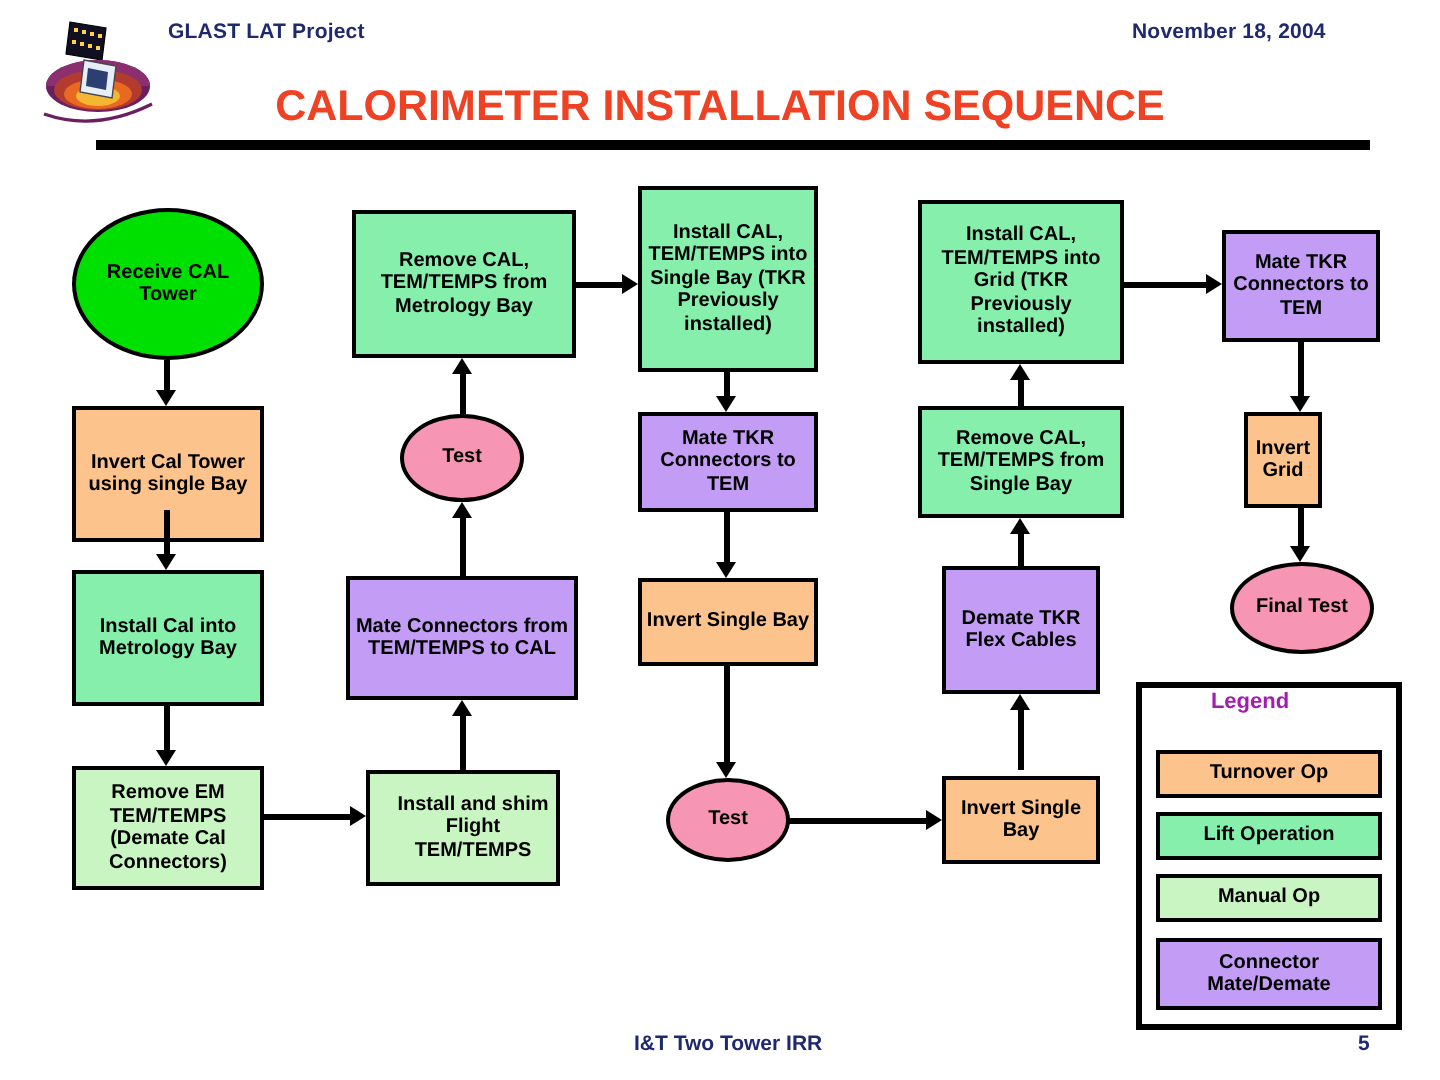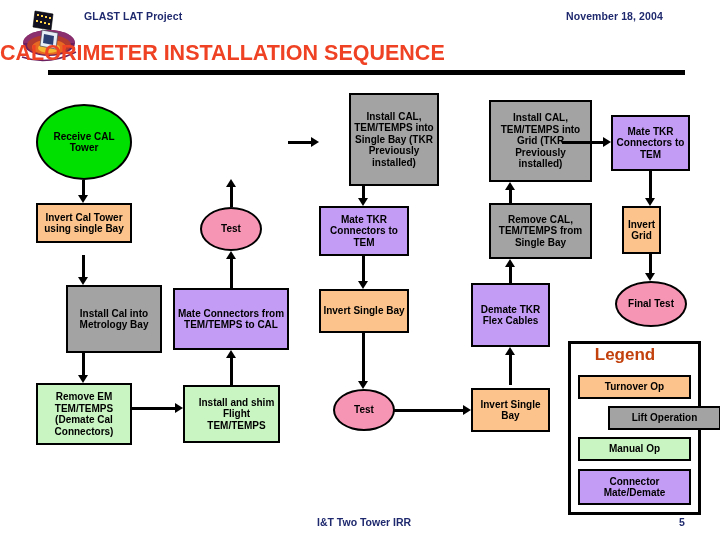--- a/index.html
+++ b/index.html
@@ -20,20 +20,21 @@
     color:#1f2a6e;
     letter-spacing:0.1px;
     white-space:nowrap;
   }
   #hdr-project{left:84px;top:10px;}
   #hdr-date{left:566px;top:10px;}
 
   #slide-title{
     position:absolute;
     left:0;top:41px;width:720px;
+    text-align:center;
     font-size:21.5px;
     font-weight:bold;
     color:#ef4123;
     white-space:nowrap;
   }
 
   #hrule{
     position:absolute;
     left:48px;top:70px;width:637px;height:5px;
     background:#000000;
@@ -52,21 +53,21 @@
     justify-content:center;
     text-align:center;
     font-size:10px;
     font-weight:bold;
     color:#000000;
     line-height:11.5px;
     padding:1px 2px;
   }
   .node.ellipse{border-radius:50%;text-align:center;}
   .c-orange{background:#fcc48c;}
-  .c-blue{background:#a3a3a3;margin-left:30px;}
+  .c-blue{background:#86efac;}
   .c-green{background:#c9f5c2;}
   .c-purple{background:#c39cf5;}
   .c-pink{background:#f795b4;}
   .c-brightgreen{background:#00e000;}
 
   
   .vline,.hline{position:absolute;background:#000000;}
   .vline{width:3px;}
   .hline{height:3px;}
   .arrow{position:absolute;width:0;height:0;}
@@ -90,21 +91,21 @@
   #legend-box{
     position:absolute;
     left:568px;top:341px;width:133px;height:174px;
     box-sizing:border-box;
     border:3px solid #000000;
     background:#ffffff;
   }
   #legend-title{
     position:absolute;left:568px;top:345px;width:114px;
     text-align:center;
-    font-size:17px;font-weight:bold;color:#c2410c;
+    font-size:11px;font-weight:bold;color:#a21caf;
   }
   .legend-item{
     position:absolute;
     left:578px;width:113px;
     box-sizing:border-box;
     border:2.5px solid #000000;
     display:flex;align-items:center;justify-content:center;
     font-size:10px;font-weight:bold;color:#000000;
     text-align:center;line-height:11.5px;
   }
@@ -154,30 +155,33 @@
   </div>
 
   <div class="hdr-text" id="hdr-project">GLAST LAT Project</div>
   <div class="hdr-text" id="hdr-date">November 18, 2004</div>
   <div id="slide-title">CALORIMETER INSTALLATION SEQUENCE</div>
   <div id="hrule"></div>
 
   <div class="node ellipse c-brightgreen" style="left:36px;top:104px;width:96px;height:76px;">
     <span>Receive CAL Tower</span>
   </div>
-  <div class="node c-orange" style="left:36px;top:203px;width:96px;height:40px;">
+  <div class="node c-orange" style="left:36px;top:203px;width:96px;height:68px;">
     <span>Invert Cal Tower using single Bay</span>
   </div>
   <div class="node c-blue" style="left:36px;top:285px;width:96px;height:68px;">
     <span>Install Cal into Metrology Bay</span>
   </div>
   <div class="node c-green" style="left:36px;top:383px;width:96px;height:62px;">
     <span>Remove EM TEM/TEMPS (Demate Cal Connectors)</span>
   </div>
 
+  <div class="node c-blue" style="left:176px;top:105px;width:112px;height:74px;">
+    <span>Remove CAL, TEM/TEMPS from Metrology Bay</span>
+  </div>
   <div class="node ellipse c-pink" style="left:200px;top:207px;width:62px;height:44px;">
     <span>Test</span>
   </div>
   <div class="node c-purple" style="left:173px;top:288px;width:116px;height:62px;">
     <span>Mate Connectors from TEM/TEMPS to CAL</span>
   </div>
   <div class="node c-green" style="left:183px;top:385px;width:97px;height:58px;padding-left:12px;">
     <span>Install and shim Flight TEM/TEMPS</span>
   </div>
 

